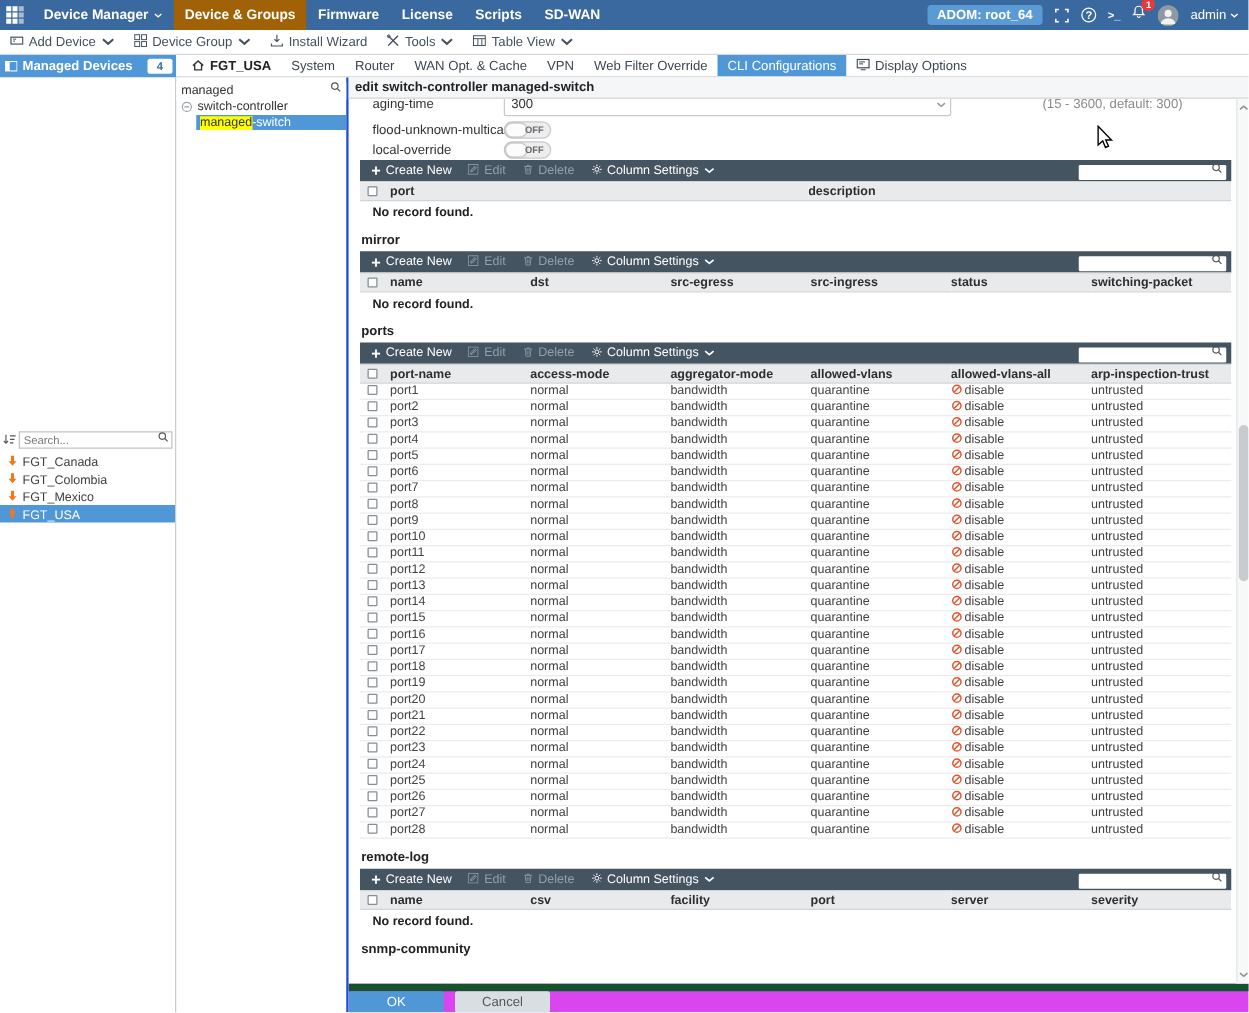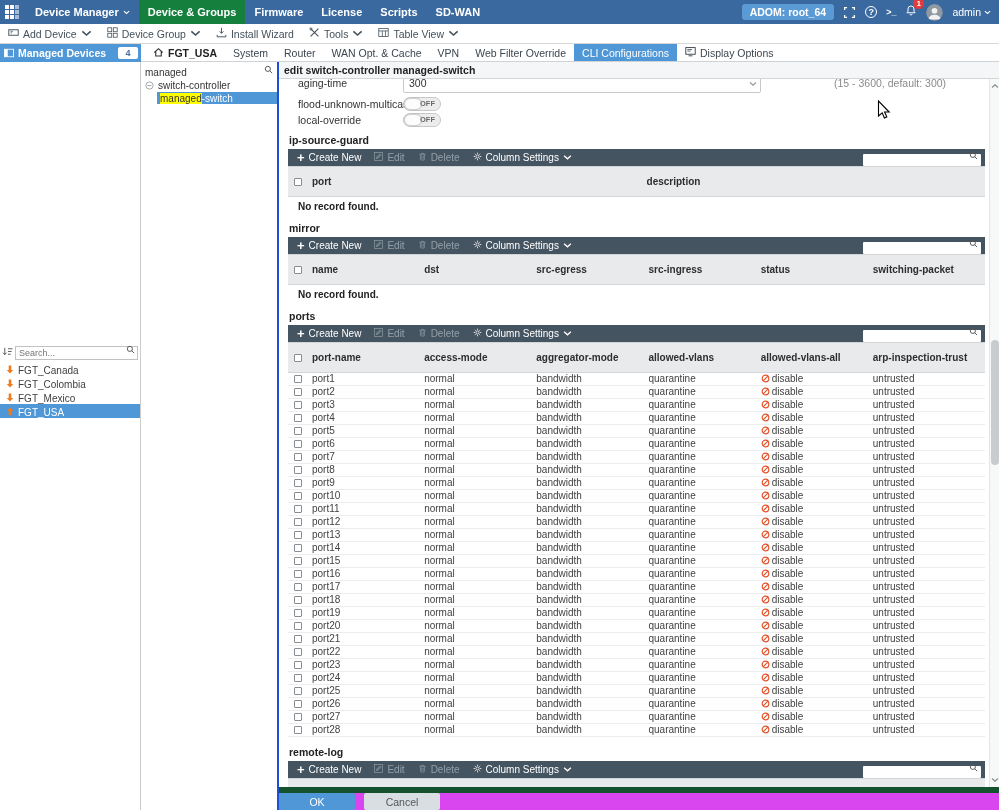--- a/index.html
+++ b/index.html
@@ -6,21 +6,21 @@
   html,body { background:#fff; }
   body { font-family:"Liberation Sans", sans-serif; }
   .page { position:relative; width:999px; height:810px; overflow:hidden; background:#fff; }
 
   
   .topnav { position:absolute; top:0; left:0; right:0; height:24px; background:#3a699f; display:flex; align-items:center; color:#fff; }
   .logo { display:grid; grid-template-columns:repeat(3,4px); grid-template-rows:repeat(3,4px); gap:1px; margin:0 7px 0 5px; }
   .logo i { background:#fff; display:block; }
   .logo i:nth-child(3n) { opacity:.55; }
   .nav-item { display:flex; align-items:center; gap:4px; height:24px; padding:0 9px; font-size:11px; font-weight:bold; cursor:pointer; white-space:nowrap; }
-  .nav-item.active { background:#15803d; }
+  .nav-item.active { background:#a16207; }
   .chev { width:7px; height:5px; }
   .topnav-right { margin-left:auto; display:flex; align-items:center; gap:9px; padding-right:8px; }
   .adom { background:#5b9bd5; border:none; color:#fff; font-weight:bold; font-size:10.5px; border-radius:3px; height:16px; padding:0 8px; font-family:inherit; cursor:pointer; }
   .tn-ic { width:13px; height:13px; display:inline-flex; cursor:pointer; }
   .help { width:12px; height:12px; border:1px solid #fff; border-radius:50%; font-size:9px; line-height:10px; text-align:center; font-weight:bold; cursor:pointer; }
   .termtxt { font-size:9px; font-weight:bold; letter-spacing:0; cursor:pointer; }
   .bellwrap { position:relative; cursor:pointer; }
   .badge-red { position:absolute; top:-5px; right:-7px; background:#e23b3b; color:#fff; border-radius:50%; width:11px; height:11px; font-size:7.5px; line-height:11px; text-align:center; font-weight:bold; }
   .avatar { width:17px; height:17px; border-radius:50%; overflow:hidden; cursor:pointer; }
   .userlbl { font-size:10.5px; display:flex; align-items:center; gap:3px; cursor:pointer; }
@@ -89,21 +89,21 @@
   .tbl-toolbar { display:flex; align-items:center; gap:13px; height:17px; background:#455461; color:#fff; margin:0 4px 0 9px; padding-left:9px; }
   .tb-item { display:flex; align-items:center; gap:4px; font-size:10px; cursor:pointer; white-space:nowrap; }
   .tb-item svg { width:9px; height:9px; }
   .tb-item .plus { font-size:13px; font-weight:bold; line-height:10px; }
   .tb-item.disabled { color:#93a0a9; }
   .tb-search { margin-left:auto; position:relative; margin-right:4px; }
   .tb-search input { width:118px; height:12px; border:none; border-radius:1px; font-size:9px; padding:0 14px 0 4px; font-family:inherit; }
   .tb-search .mag { position:absolute; right:3px; top:2px; width:9px; height:9px; }
 
   table.tbl { border-collapse:collapse; table-layout:fixed; width:calc(100% - 13px); margin:0 4px 0 9px; }
-  .thr th { background:#e8eaeb; border-top:1px solid #d2d5d8; border-bottom:1px solid #d2d5d8; font-size:10px; text-align:left; font-weight:bold; color:#2e2e2e; height:30px; padding:0 4px 0 0; white-space:nowrap; overflow:hidden; }
+  .thr th { background:#e8eaeb; border-top:1px solid #d2d5d8; border-bottom:1px solid #d2d5d8; font-size:10px; text-align:left; font-weight:bold; color:#2e2e2e; height:15px; padding:0 4px 0 0; white-space:nowrap; overflow:hidden; }
   .cbcell { padding-left:6px !important; }
   .cb { display:inline-block; width:8px; height:8px; border:1px solid #878d92; border-radius:1px; background:#fff; vertical-align:middle; cursor:pointer; }
   .dr td { font-size:10px; color:#424242; height:12px; line-height:12px; border-bottom:1px solid #ececec; padding:0 4px 0 0; white-space:nowrap; overflow:hidden; }
   .dr td svg.dis { width:9px; height:9px; vertical-align:-1px; margin-right:2px; }
   .empty { font-weight:bold; font-size:10px; color:#222; padding:4px 0 1px 19px; }
 
   
   .scrollbar { position:absolute; right:0; top:0; bottom:0; width:10px; background:#f7f8f8; border-left:1px solid #e3e5e7; }
   .sb-up, .sb-down { position:absolute; left:1px; width:8px; height:8px; color:#8a8f94; cursor:pointer; }
   .sb-up { top:3px; } .sb-down { bottom:3px; }
@@ -381,21 +381,20 @@
           </div>
           <div class="field-row toggle-row">
             <span class="flabel">local-override</span>
             <span class="toggle">
                 <span class="knob"></span>
                 <span class="offlbl">OFF</span>
               </span>
           </div>
 
           <div class="tsection">
-              <div class="sec-title">ip-source-guard</div>
               <div class="tbl-toolbar">
                 <span class="tb-item">
                   <span class="plus">+</span>
                   <span>Create New</span>
                 </span>
                 <span class="tb-item disabled">
                   <span><svg viewBox="0 0 14 14">
                       <rect x="1" y="1" width="12" height="12" fill="none" stroke="currentColor"></rect>
                       <path d="M4 10l6-6M4 10v-2l5-5 2 2-5 5z" fill="none" stroke="currentColor"></path>
                     </svg></span>

